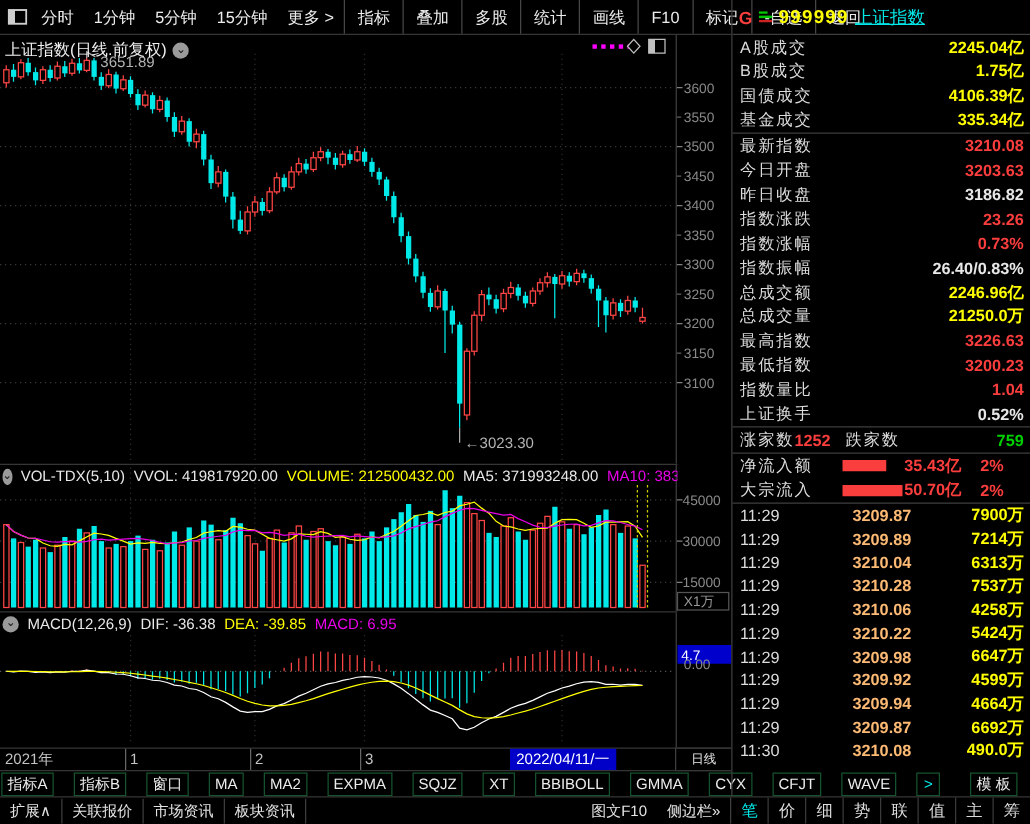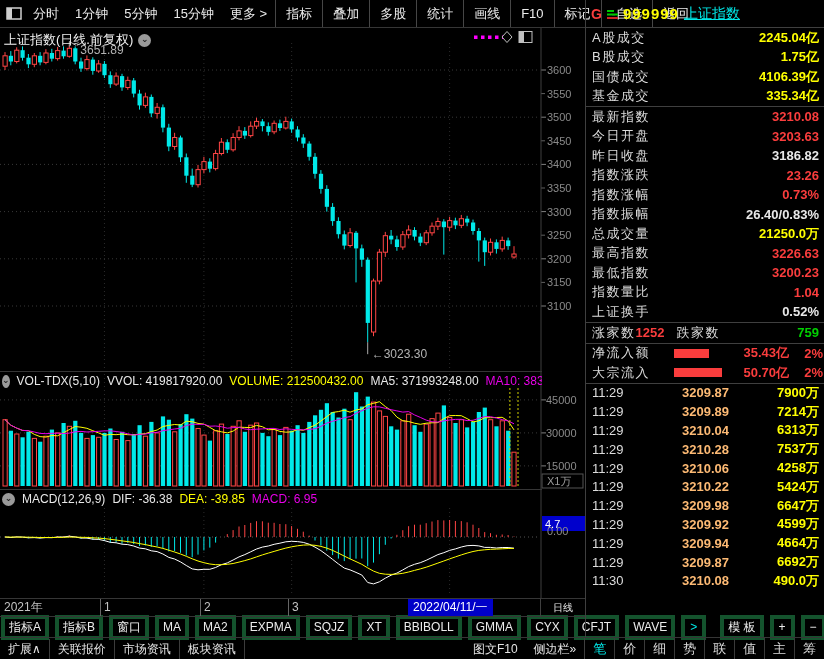--- a/index.html
+++ b/index.html
@@ -26,21 +26,21 @@
   #vsvg{left:0;top:372px;z-index:1;}
   #msvg{left:0;top:490px;z-index:1;}
   
   #timeline{left:0;top:598px;width:585px;height:17px;border-top:1px solid #363636;border-bottom:1px solid #363636;font-size:12px;color:#c4c4c4;z-index:5;}
   #timeline span{position:absolute;line-height:17px;}
   .mtick{border-left:1px solid #666;padding-left:3px;}
   #datebox{background:#0000c8;color:#fff;padding:0 5px;}
   #periodbox{left:540px;top:598px;width:44px;height:17px;border-top:1px solid #363636;border-bottom:1px solid #363636;border-left:1px solid #3f3f3f;text-align:center;line-height:17px;font-size:10px;color:#e8e8e8;z-index:6;}
   
   #indbar{left:0;top:617px;width:585px;height:20px;display:flex;align-items:center;padding-left:1px;}
-  .ind{border:4px solid #14532d;height:17px;line-height:16px;padding:0 4px;font-size:12px;color:#ececec;margin-right:6px;white-space:nowrap;}
+  .ind{border:1px solid #14532d;height:17px;line-height:16px;padding:0 4px;font-size:12px;color:#ececec;margin-right:16px;white-space:nowrap;}
   .ind.small{padding:0 5px;}
   
   #bottombar{left:0;top:637px;width:824px;height:22px;border-top:1px solid #363636;display:flex;}
   #bb-left{width:585px;display:flex;align-items:center;font-size:12px;}
   .bb-item{padding:0 8px;border-right:1px solid #3c3c3c;line-height:21px;white-space:nowrap;color:#e4e4e4;}
   .bb-item.noborder{border-right:none;}
   #bb-spacer{margin-left:auto;}
   #tabs{width:239px;border-left:1px solid #3f3f3f;display:flex;}
   .tab{flex:1;text-align:center;line-height:21px;font-size:13px;color:#ddd;border-left:1px solid #3a3a3a;}
   .tab:first-child{border-left:none;}
@@ -54,21 +54,21 @@
   #p-bars{height:30px;border-bottom:1px solid #3f3f3f;padding:2px 4px 0 3px;}
   .bar-row{height:14px;display:flex;align-items:center;}
   .sg{height:8px;margin-right:3px;}
   .bar-val{margin-left:auto;color:#ffff00;font-size:13px;font-weight:bold;}
   .prow{height:19.5px;display:flex;justify-content:space-between;align-items:center;padding:0 5px 0 6px;font-size:13px;}
   .prow .lab{color:#dcdcdc;letter-spacing:1.5px;}
   .prow .val{font-weight:bold;}
   .sepb{border-bottom:1px solid #3f3f3f;}
   #p-updown{height:20px;display:flex;align-items:center;padding:0 5px 0 6px;font-size:13px;border-bottom:1px solid #3f3f3f;}
   #p-updown .val{font-weight:bold;}
-  .frow{height:19.5px;display:flex;align-items:center;padding:0 1px 0 6px;font-size:13px;}
+  .frow{height:19.5px;display:flex;align-items:center;padding:0 21px 0 6px;font-size:13px;}
   .fbar{height:9px;background:#fa3d3d;margin-left:10px;}
   .trow{height:18.8px;display:flex;align-items:center;padding:0 5px 0 6px;font-size:13px;}
   .t-time{color:#dcdcdc;width:50px;}
   .t-price{flex:1;text-align:right;color:#fdba74;font-weight:bold;padding-right:20px;}
   .t-vol{width:70px;text-align:right;color:#ffff00;font-weight:bold;}
 </style>
 </head>
 <body>
 
 <div id="app">
@@ -655,20 +655,24 @@
         </div>
         <div class="prow">
           <span class="lab">指数涨幅</span>
           <span class="val c-r">0.73%</span>
         </div>
         <div class="prow">
           <span class="lab">指数振幅</span>
           <span class="val c-w">26.40/0.83%</span>
         </div>
         <div class="prow">
+          <span class="lab">总成交额</span>
+          <span class="val c-y">2246.96亿</span>
+        </div>
+        <div class="prow">
           <span class="lab">总成交量</span>
           <span class="val c-y">21250.0万</span>
         </div>
         <div class="prow">
           <span class="lab">最高指数</span>
           <span class="val c-r">3226.63</span>
         </div>
         <div class="prow">
           <span class="lab">最低指数</span>
           <span class="val c-r">3200.23</span>

